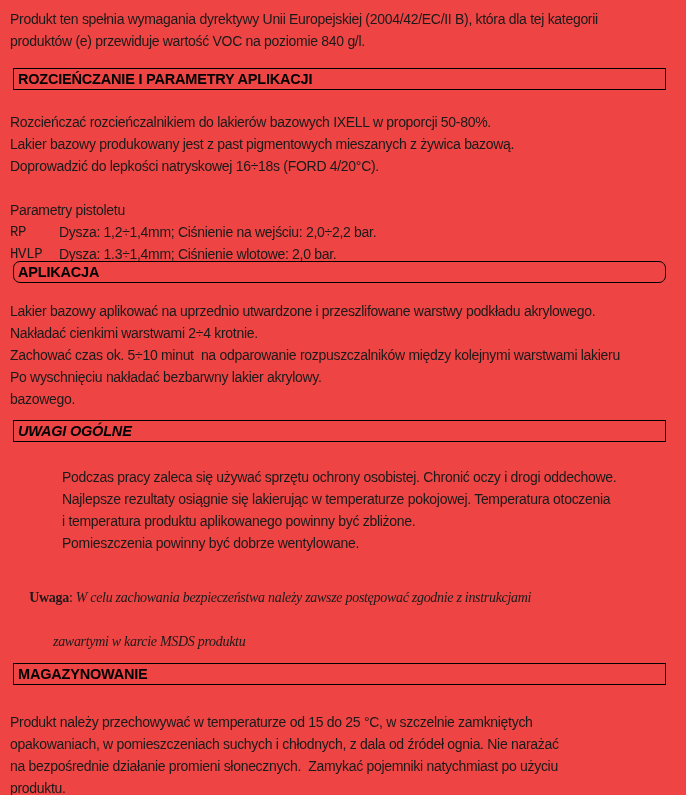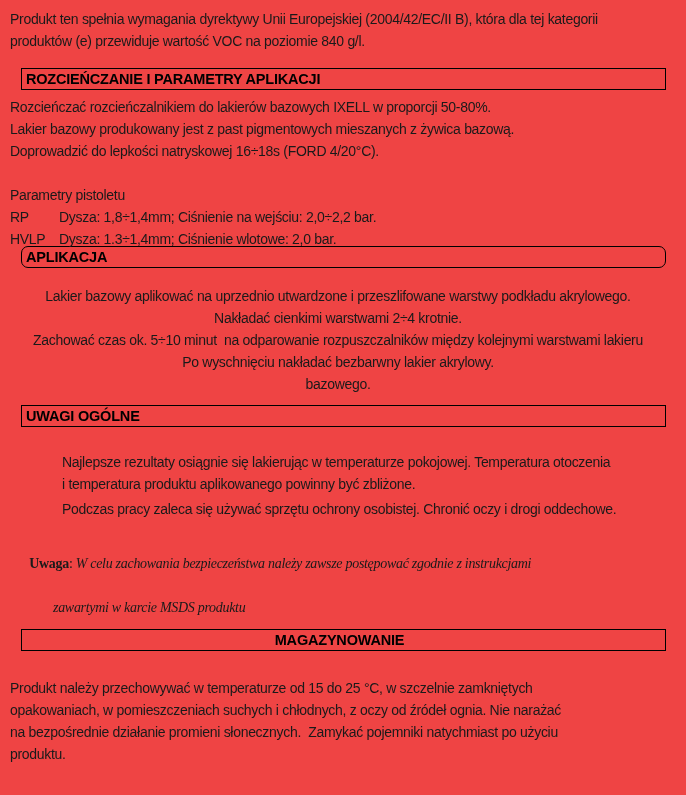--- a/index.html
+++ b/index.html
@@ -18,42 +18,42 @@
   }
   .line { display: block; white-space: pre-wrap; }
   .para { margin: 0; }
 
   .section-header {
     box-sizing: border-box;
     border: 1px solid #000000;
     height: 22px;
     line-height: 19px;
     padding: 1px 12px 0 4px;
-    margin-left: 11px;
+    margin-left: 3px;
     font-weight: bold;
     font-size: 14.5px;
     letter-spacing: -0.2px;
     color: #000000;
     overflow: hidden;
   }
 
   .hdr-dilution   { margin-top: 16px; }
-  .sec-dilution-body { margin-top: 6px; }
+  .sec-dilution-body { margin-top: 21px; }
   .gun-block      { margin-top: 22px; }
   .hdr-application{ margin-top: -4px; border-radius: 7px; }
-  .sec-application-body { margin-top: 17px; text-align: center; }
-  .hdr-notes      { margin-top: 10px; }
+  .sec-application-body { margin-top: 17px; }
+  .hdr-notes      { margin-top: 10px; font-style: italic; }
   .notes-block    { margin-top: 24px; padding-left: 52px; }
   .notes-p2       { margin-top: 3px; }
   .note           { margin-top: 11px; font-family: Liberation Serif, serif; }
-  .hdr-storage    { margin-top: 10px; text-align: center; }
+  .hdr-storage    { margin-top: 10px; }
   .sec-storage-body { margin-top: 26px; }
 
   .gun-row { display: flex; }
-  .gun-label { flex: 0 0 49px; width: 49px; white-space: pre; }
+  .gun-label { flex: 0 0 49px; width: 49px; white-space: pre; font-family: Liberation Mono, monospace; }
   .gun-value { white-space: pre-wrap; }
 
   .note-label { font-weight: bold; }
   .note-sep { white-space: pre; }
   .note-italic { font-style: italic; }
   .note-line2 { padding-left: 43px; }
 </style>
 </head>
 <body>
 
@@ -71,21 +71,21 @@
   <div class="para sec-dilution-body">
     <span class="line">Rozcieńczać rozcieńczalnikiem do lakierów bazowych IXELL w proporcji 50-80%.</span>
     <span class="line">Lakier bazowy produkowany jest z past pigmentowych mieszanych z żywica bazową.</span>
     <span class="line">Doprowadzić do lepkości natryskowej 16÷18s (FORD 4/20°C).</span>
   </div>
 
   <div class="gun-block">
     <span class="line">Parametry pistoletu</span>
     <div class="gun-row">
       <span class="gun-label">RP</span>
-      <span class="gun-value">Dysza: 1,8÷1,4mm; Ciśnienie na wejściu: 2,0÷2,2 bar.</span>
+      <span class="gun-value">Dysza: 1,2÷1,4mm; Ciśnienie na wejściu: 2,0÷2,2 bar.</span>
     </div>
     <div class="gun-row">
       <span class="gun-label">HVLP</span>
       <span class="gun-value">Dysza: 1.3÷1,4mm; Ciśnienie wlotowe: 2,0 bar.</span>
     </div>
   </div>
 
   <div class="section-header hdr-application">
     <span>APLIKACJA</span>
   </div>
@@ -96,40 +96,43 @@
     <span class="line">Zachować czas ok. 5÷10 minut  na odparowanie rozpuszczalników między kolejnymi warstwami lakieru</span>
     <span class="line">Po wyschnięciu nakładać bezbarwny lakier akrylowy.</span>
     <span class="line">bazowego.</span>
   </div>
 
   <div class="section-header hdr-notes">
     <span>UWAGI OGÓLNE</span>
   </div>
 
   <div class="notes-block">
+    <div class="para notes-p2">
+      <span class="line">Podczas pracy zaleca się używać sprzętu ochrony osobistej. Chronić oczy i drogi oddechowe.</span>
+    </div>
     <div class="para">
       <span class="line">Najlepsze rezultaty osiągnie się lakierując w temperaturze pokojowej. Temperatura otoczenia</span>
       <span class="line">i temperatura produktu aplikowanego powinny być zbliżone.</span>
     </div>
-    <div class="para notes-p2">
-      <span class="line">Podczas pracy zaleca się używać sprzętu ochrony osobistej. Chronić oczy i drogi oddechowe.</span>
+    <div class="para">
+      <span class="line">Pomieszczenia powinny być dobrze wentylowane.</span>
     </div>
   </div>
 
   <div class="note">
     <span class="line">
       <span class="note-label">Uwaga</span><span class="note-sep">: </span><span class="note-italic">W celu zachowania bezpieczeństwa należy zawsze postępować zgodnie z instrukcjami</span>
     </span>
     <span class="line note-line2 note-italic">zawartymi w karcie MSDS produktu</span>
   </div>
 
   <div class="section-header hdr-storage">
     <span>MAGAZYNOWANIE</span>
   </div>
 
   <div class="para sec-storage-body">
     <span class="line">Produkt należy przechowywać w temperaturze od 15 do 25 °C, w szczelnie zamkniętych</span>
-    <span class="line">opakowaniach, w pomieszczeniach suchych i chłodnych, z oczy od źródeł ognia. Nie narażać</span>
+    <span class="line">opakowaniach, w pomieszczeniach suchych i chłodnych, z dala od źródeł ognia. Nie narażać</span>
     <span class="line">na bezpośrednie działanie promieni słonecznych.  Zamykać pojemniki natychmiast po użyciu</span>
     <span class="line">produktu.</span>
   </div>
 
 </div>
 
 </body></html>

